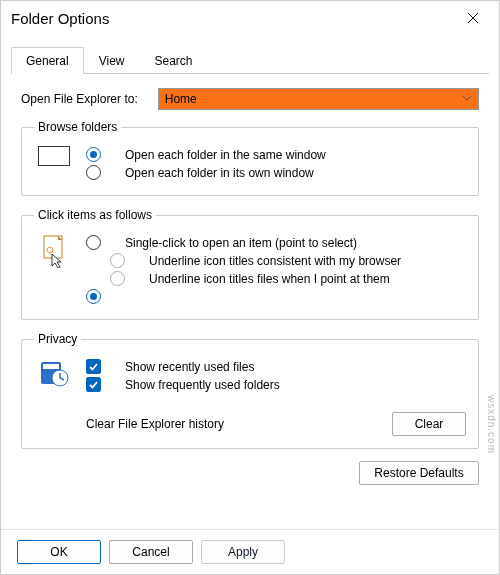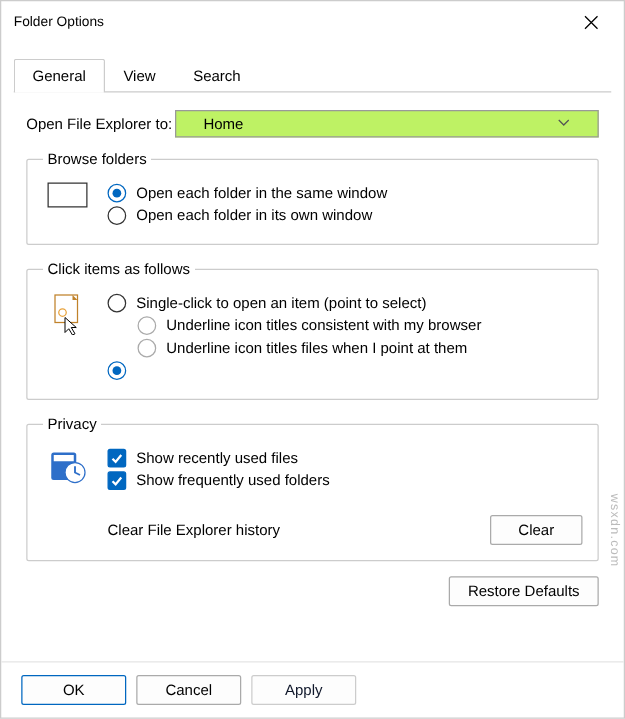--- a/index.html
+++ b/index.html
@@ -1,35 +1,35 @@
 <!DOCTYPE html>
 <html><head>
 <meta charset="utf-8">
 <style>
 *{box-sizing:border-box;margin:0;padding:0;font-family:"Segoe UI",Arial,sans-serif;font-size:12px;color:#000}
 body{background:#fff;width:500px;height:575px;display:flex;flex-direction:column;border:1px solid #ccc}
 .titlebar{display:flex;align-items:center;justify-content:space-between;padding:8px 10px;height:34px}
-.titlebar .title{font-size:11px}
+.titlebar .title{font-size:15px}
 .close{width:32px;height:28px;display:flex;align-items:center;justify-content:center;cursor:default}
 .close svg{width:12px;height:12px}
 .tabs{display:flex;padding:0 10px;margin-top:12px;position:relative}
 .tabs::after{content:"";position:absolute;left:10px;right:10px;bottom:0;height:1px;background:#ccc}
 .tab{padding:6px 14px;border:1px solid transparent;border-bottom:none;cursor:default;position:relative;z-index:1}
 .tab.active{border-color:#ccc;background:#fff;border-radius:2px 2px 0 0}
 .tab.active::after{content:"";position:absolute;left:0;right:0;bottom:-1px;height:1px;background:#fff}
 .content{padding:14px 20px 8px 20px;flex:1}
-.row{display:flex;align-items:center;margin-bottom:10px;gap:2px}
-.select{flex:1;border:1px solid #999;padding:3px 22px;height:22px;display:flex;align-items:center;justify-content:space-between;background:#bef264}
+.row{display:flex;align-items:center;margin-bottom:10px;gap:20px}
+.select{flex:1;border:1px solid #999;padding:3px 6px;height:22px;display:flex;align-items:center;justify-content:space-between;background:#f97316}
 .select .chev svg{width:10px;height:10px}
 fieldset{border:1px solid #ccc;border-radius:2px;padding:10px 12px 12px 12px;margin-bottom:12px}
 legend{padding:0 4px}
 .gbody{display:flex;gap:12px;align-items:flex-start}
 .icon-slot{width:40px;display:flex;justify-content:center;padding-top:2px}
 .opts{flex:1}
-.radio,.check{display:flex;gap:8px;margin:3px 0;cursor:default}
+.radio,.check{display:flex;align-items:center;gap:24px;margin:3px 0;cursor:default}
 .radio .r{width:15px;height:15px;border:1px solid #333;border-radius:50%;display:flex;align-items:center;justify-content:center;flex-shrink:0}
 .radio.sel .r::after{content:"";width:7px;height:7px;border-radius:50%;background:#0067c0}
 .radio.sel .r{border-color:#0067c0}
 .radio.dis .r{border-color:#aaa}
 .radio.dis span{color:#000000}
 .sub{margin-left:24px}
 .check .c{width:15px;height:15px;border:1px solid #333;border-radius:2px;display:flex;align-items:center;justify-content:center;flex-shrink:0}
 .check.sel .c{background:#0067c0;border-color:#0067c0}
 .check.sel .c svg{width:11px;height:11px}
 .clear-row{display:flex;align-items:center;justify-content:space-between;margin-top:20px;padding-left:0}

